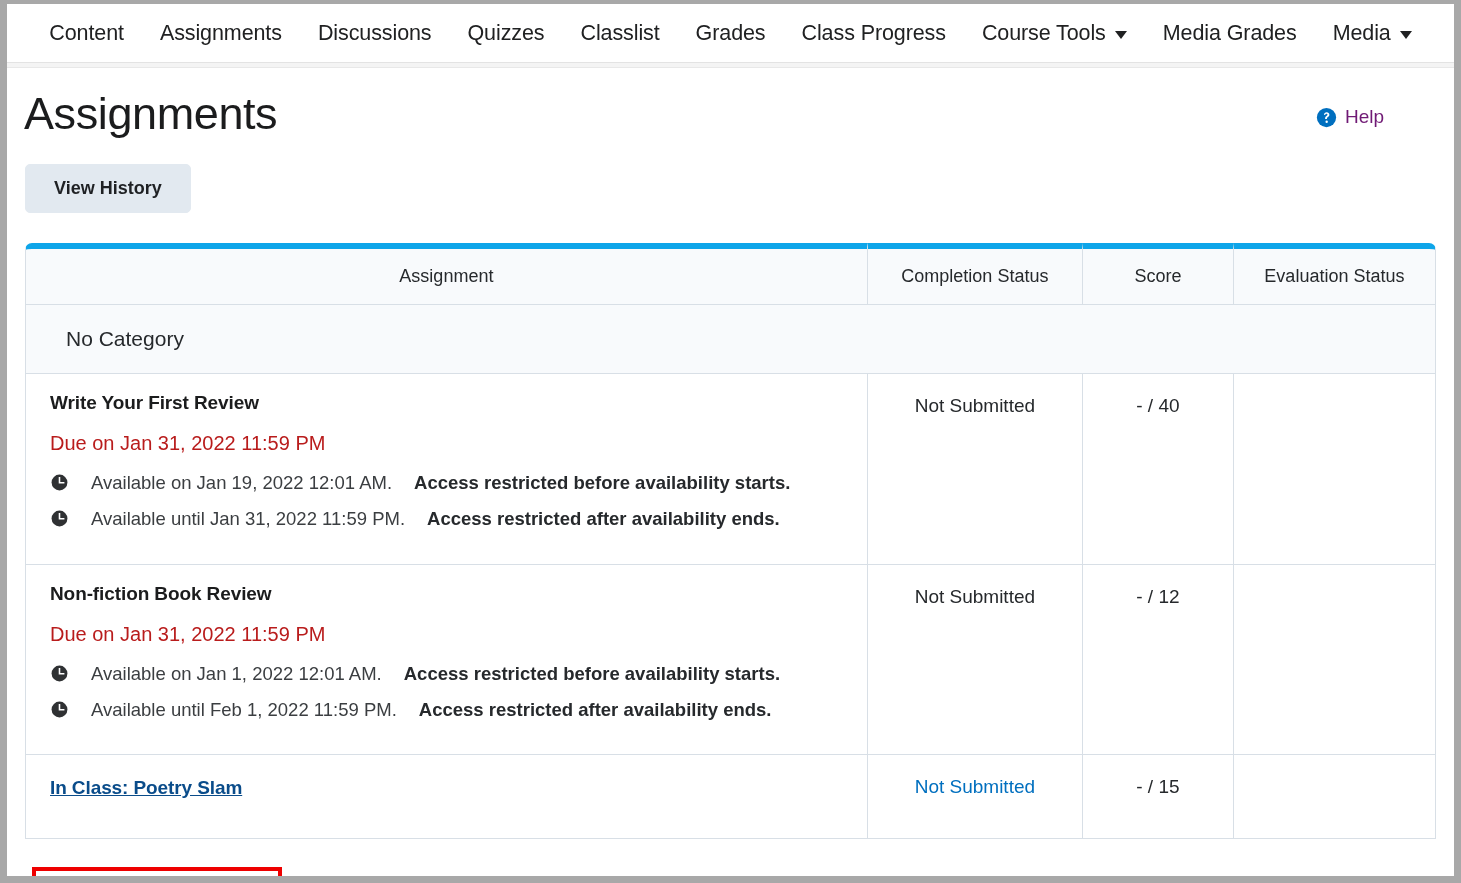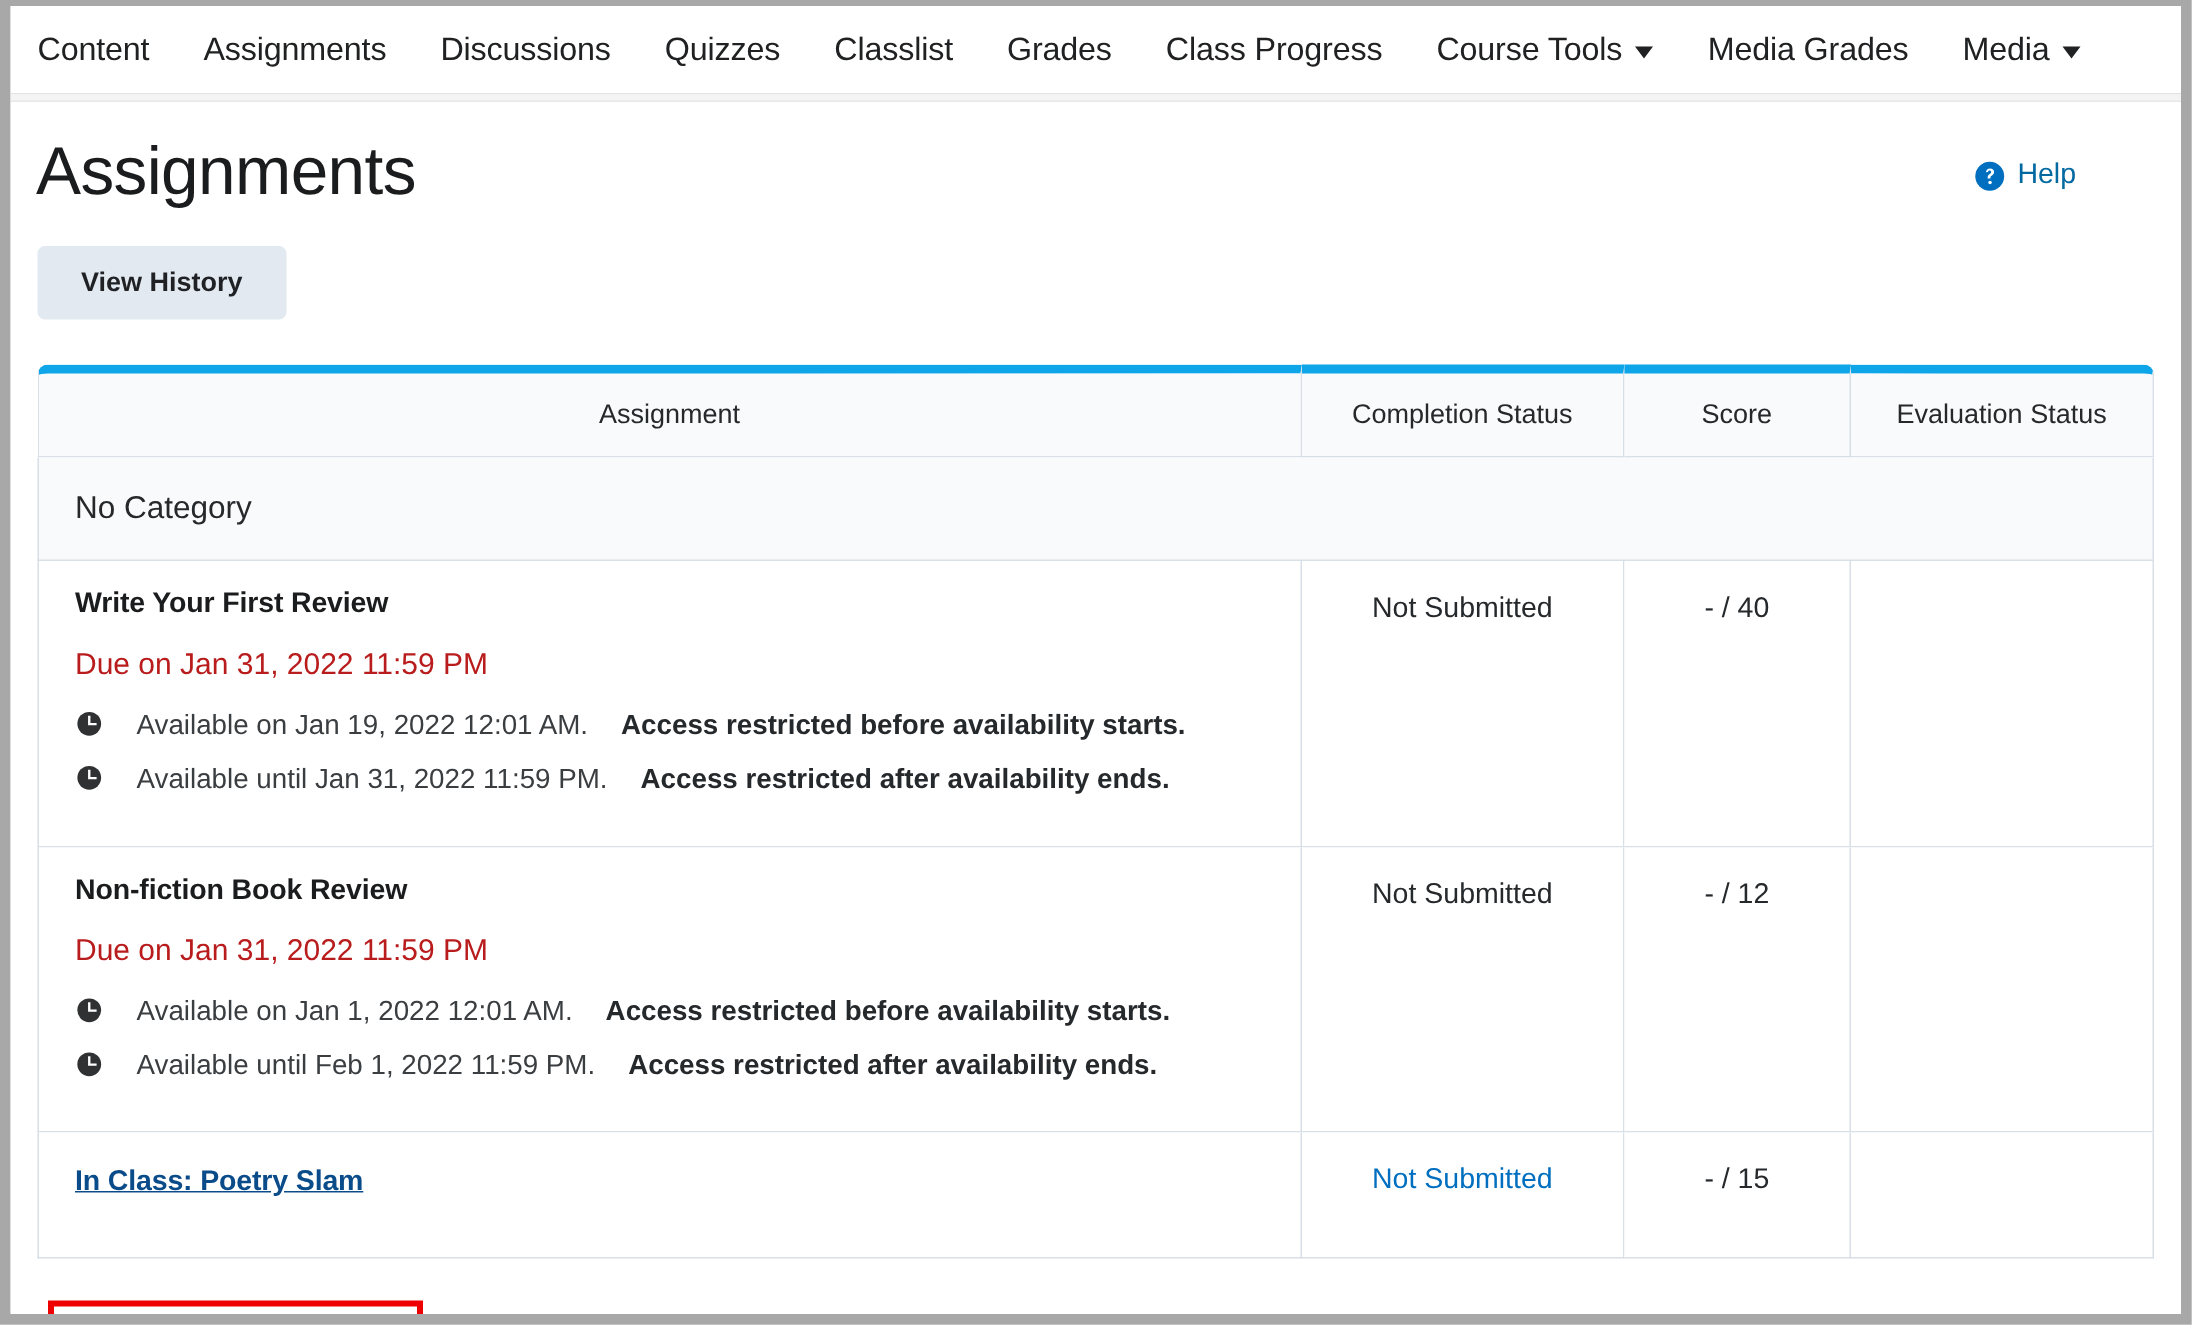--- a/index.html
+++ b/index.html
@@ -28,20 +28,21 @@
 
   
   .navbar {
     height: 59px;
     background: #ffffff;
     border-bottom: 1px solid #e3e3e3;
     display: flex;
     align-items: center;
     padding-left: 11px;
     white-space: nowrap;
+    justify-content: center;
   }
   .nav-item {
     font-size: 21.5px;
     color: #202122;
     padding: 0 18px;
     letter-spacing: -0.1px;
     display: inline-flex;
     align-items: center;
     gap: 9px;
     cursor: pointer;
@@ -92,21 +93,21 @@
     margin-top: 16px;
     margin-right: 48px;
     cursor: pointer;
   }
   .help-icon {
     width: 21px; height: 21px;
     flex: 0 0 auto;
   }
   .help-text {
     font-size: 19px;
-    color: #0369a1;
+    color: #701a75;
   }
 
   .view-history-wrap { padding: 27px 0 0 6px; }
   .btn-history {
     background: #e2e9f0;
     border: 1px solid #e2e9f0;
     border-radius: 5px;
     color: #1f2124;
     font-size: 18px;
     font-weight: bold;
@@ -148,21 +149,21 @@
   .col-score      { width: 150px; }
   .col-eval       { width: 201px; }
 
   td.cat-cell {
     background: #f8fafc;
     border-left: 1px solid #d8dfe6;
     border-right: 1px solid #d8dfe6;
     border-bottom: 1px solid #d8dfe6;
     font-size: 21px;
     color: #26292c;
-    padding: 22px 8px 22px 24px;
+    padding: 22px 8px 22px 40px;
   }
 
   tr.assignment-row td {
     border-bottom: 1px solid #d8dfe6;
     border-right: 1px solid #d8dfe6;
     vertical-align: top;
     background: #ffffff;
   }
   tr.assignment-row td:first-child { border-left: 1px solid #d8dfe6; }
   tr.assignment-row td.eval-cell { border-right: 1px solid #d8dfe6; }

